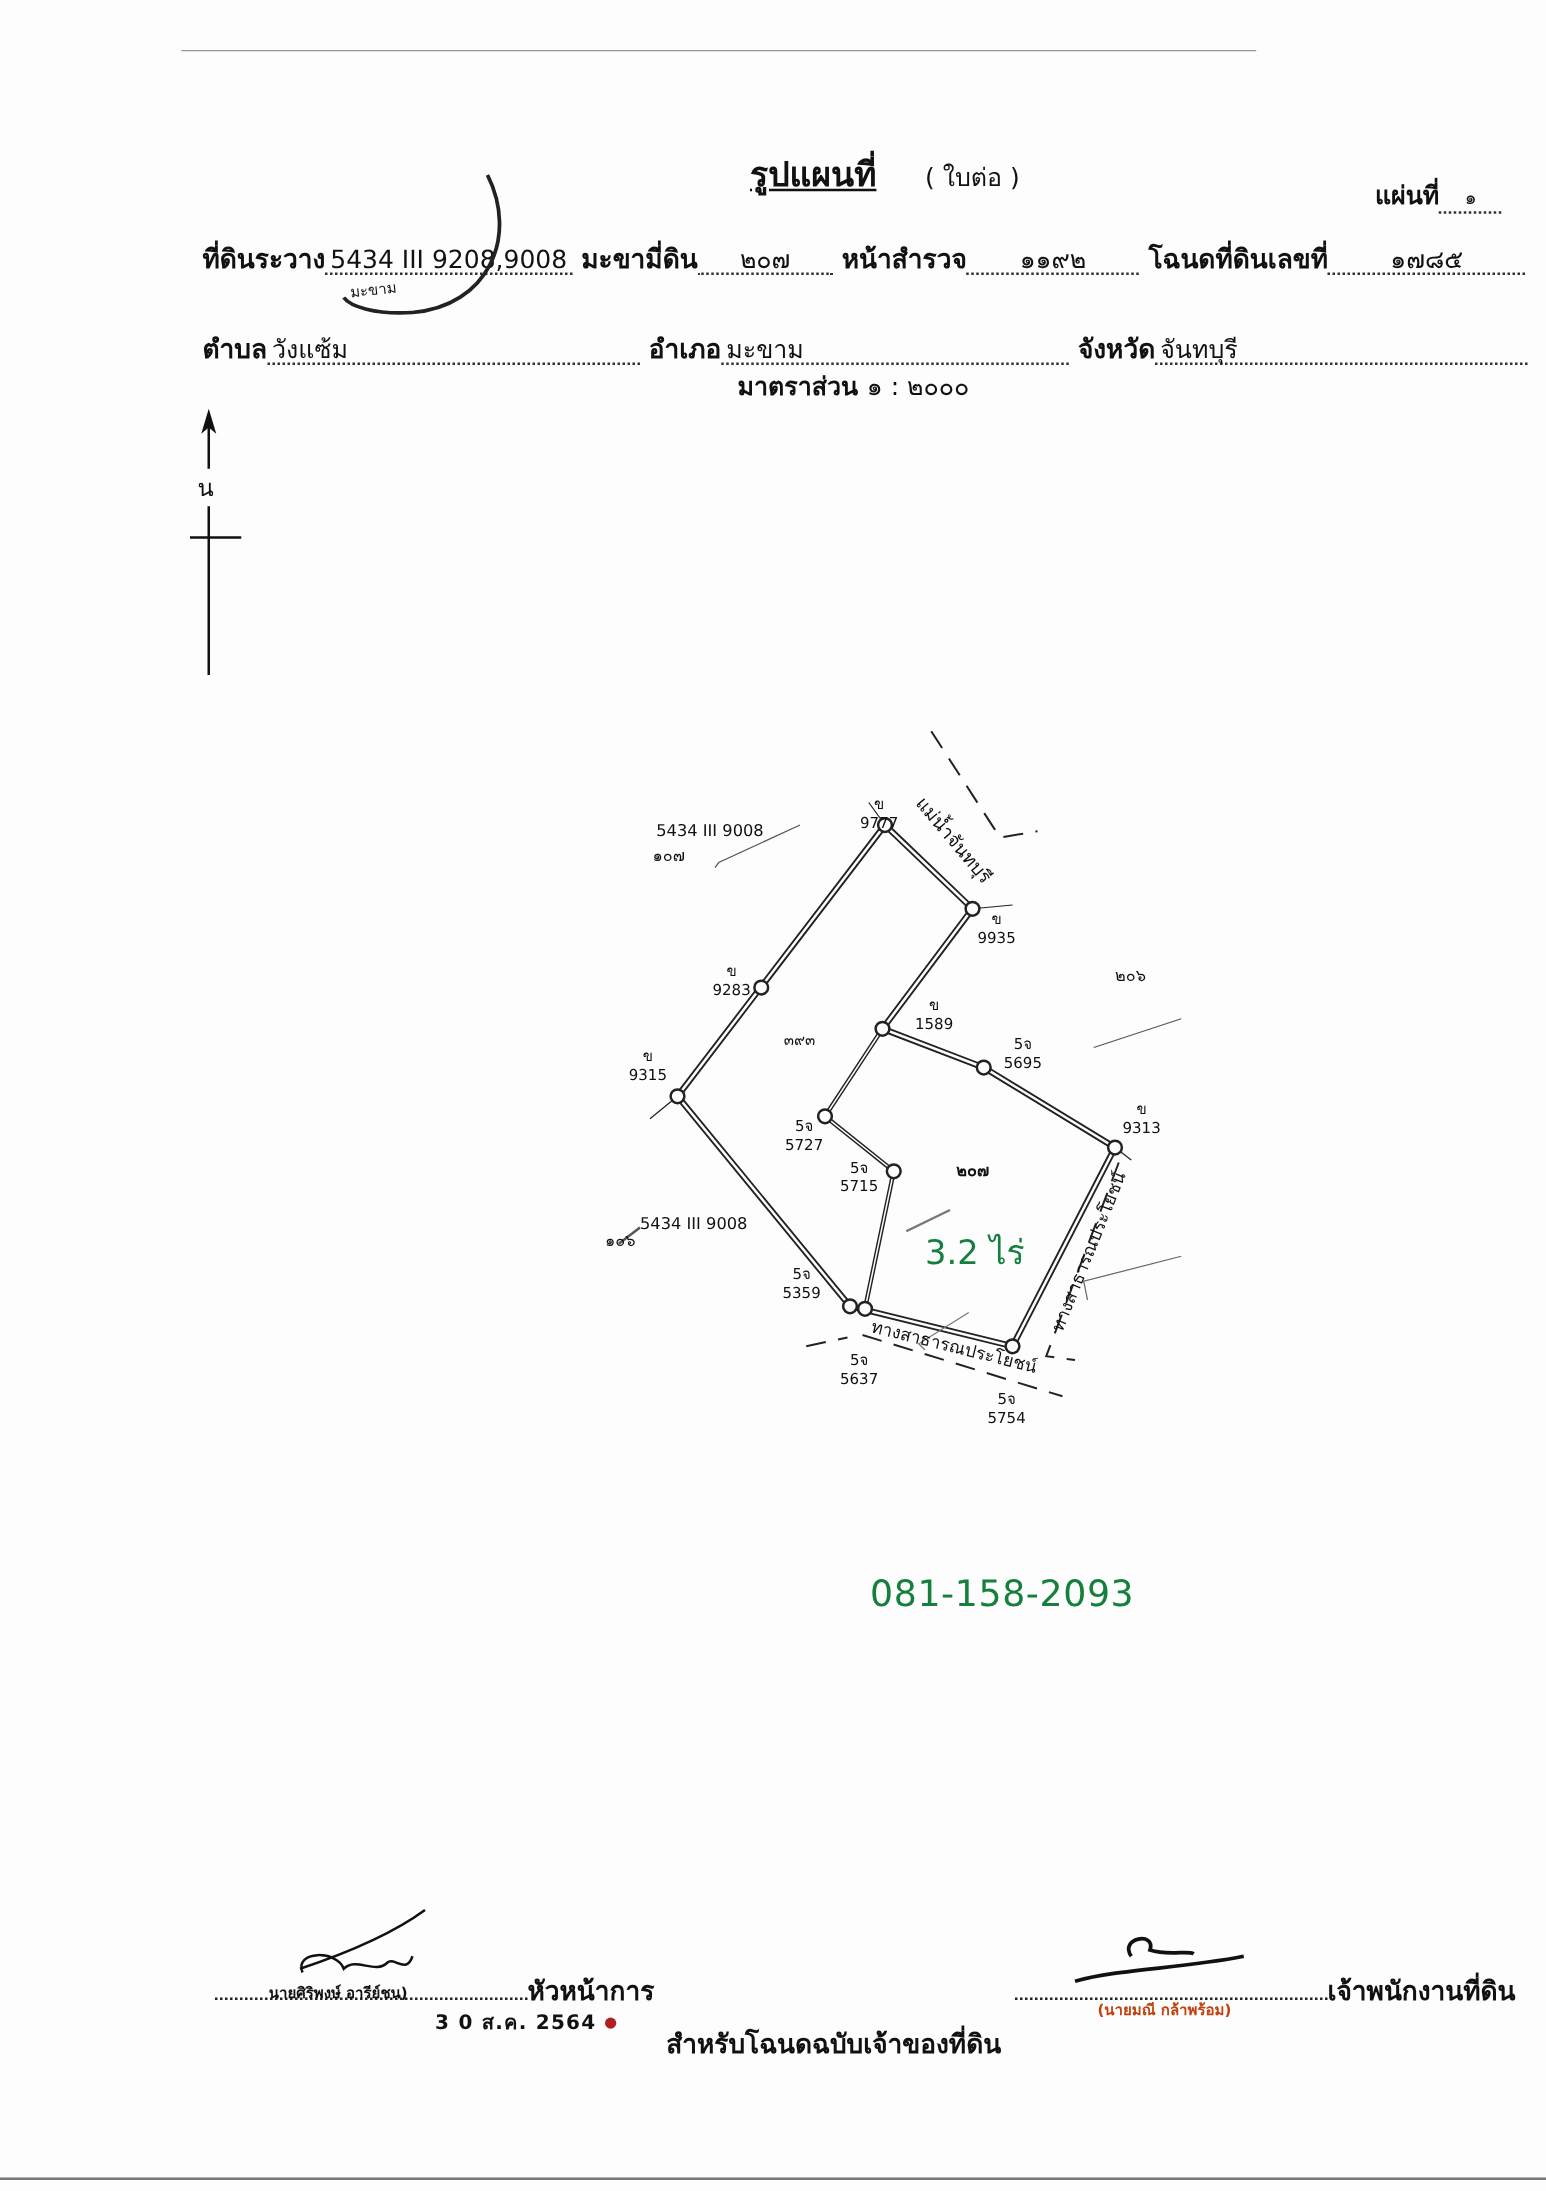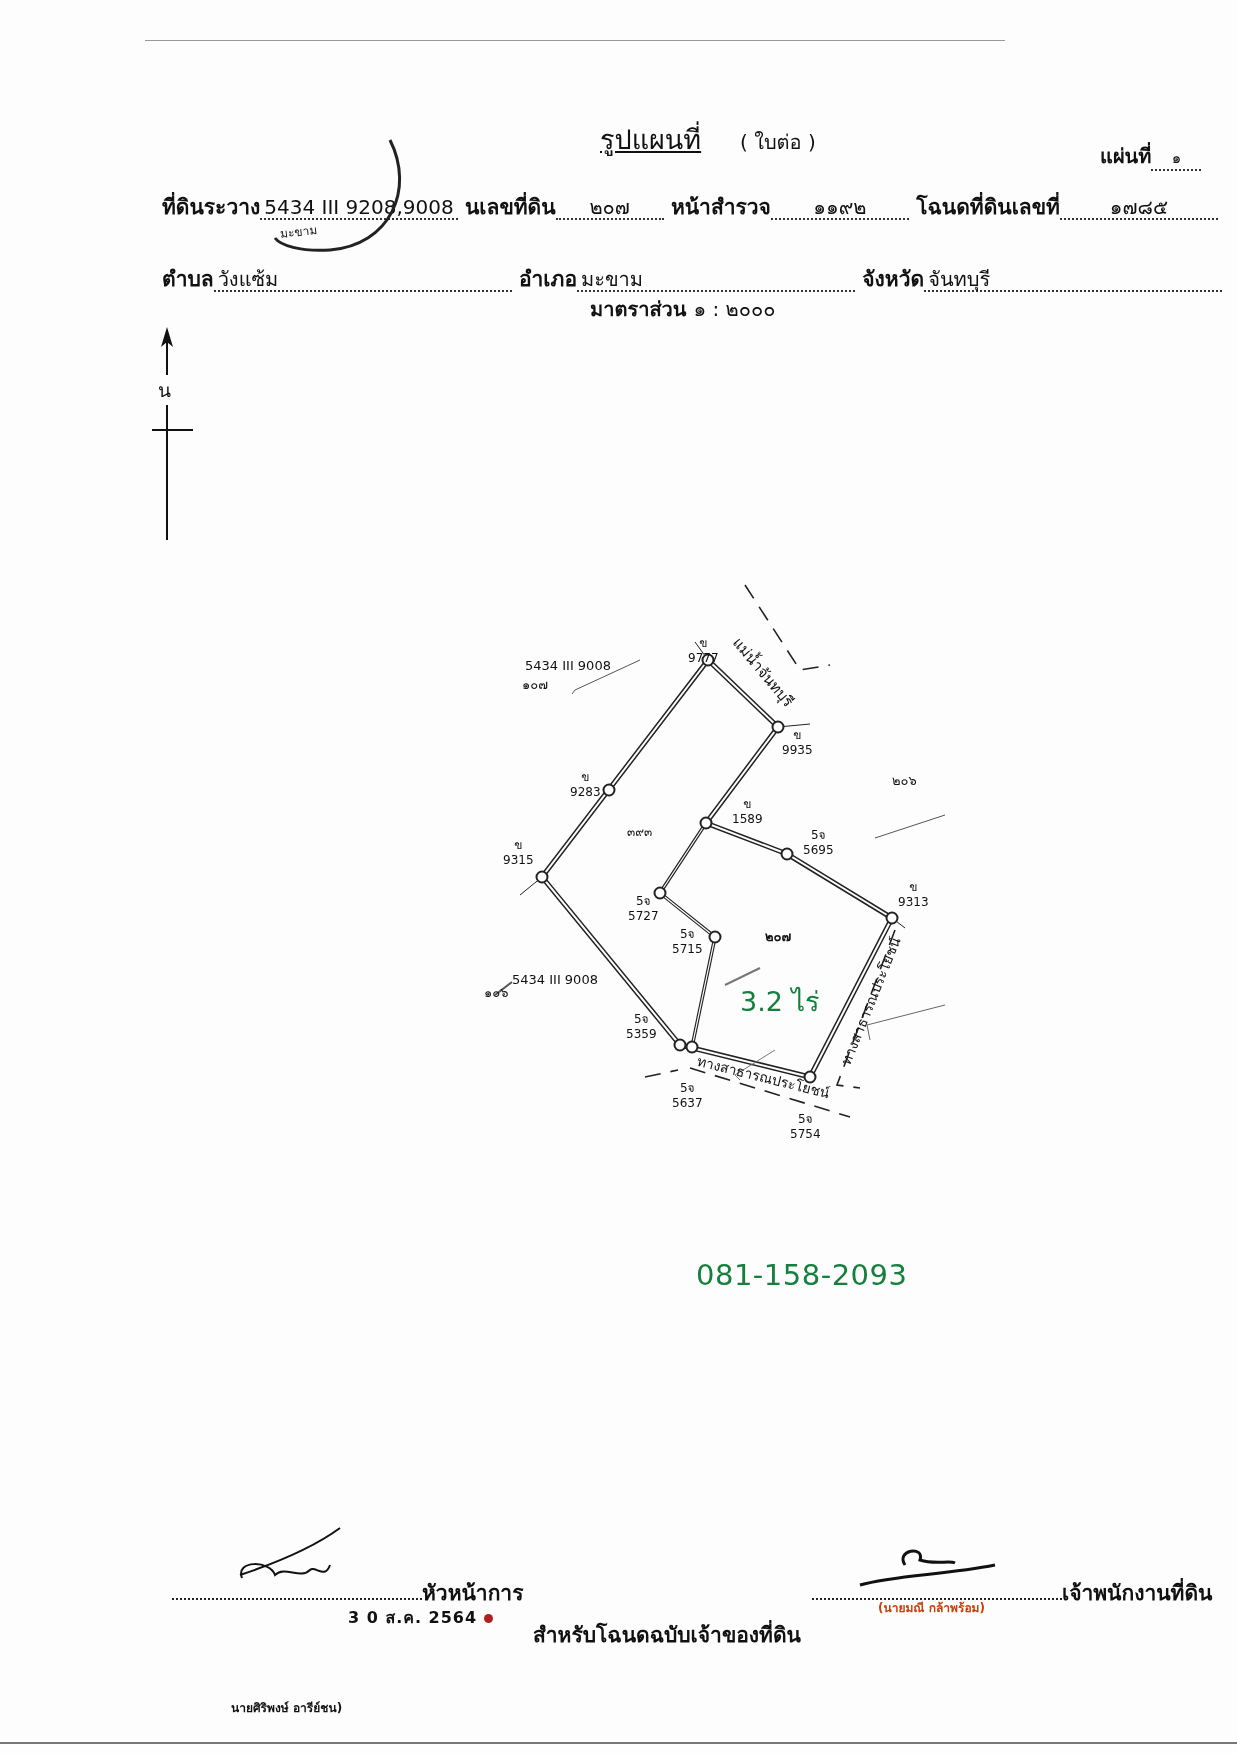--- a/index.html
+++ b/index.html
@@ -1,21 +1,21 @@
 <!DOCTYPE html>
 <html><head>
 <meta charset="utf-8">
 <style>
   html, body { margin:0; padding:0; }
   body { width:1237px; height:1753px; background:#fdfdfd; position:relative; overflow:hidden;
          font-family:"DejaVu Sans", sans-serif; color:#111; }
   .abs { position:absolute; white-space:nowrap; }
   .top-rule { left:145px; top:40px; width:860px; height:1px; background:#999; }
   .bottom-rule { left:0; top:1742px; width:1237px; height:2px; background:#777; }
-  .title { left:600px; top:118px; font-size:27px; font-weight:normal; text-decoration:underline; }
+  .title { left:600px; top:118px; font-size:27px; font-weight:bold; text-decoration:underline; }
   .subtitle { left:740px; top:126px; font-size:20px; }
   .sheet { left:1100px; top:140px; font-size:20px; font-weight:bold; }
   .sheet .val { font-weight:normal; font-size:15px; }
   .row { font-size:21px; font-weight:bold; }
   .fill { font-weight:normal; font-size:20px; display:inline-block; border-bottom:2px dotted #333;
           text-align:center; padding:0 4px; line-height:22px; vertical-align:baseline; }
   .scale { left:590px; top:293px; font-size:20px; font-weight:bold; }
   .scale .n { font-weight:normal; }
   .red { color:#15803d; }
   .area { left:740px; top:980px; font-size:27px; }
@@ -33,21 +33,21 @@
 <div class="abs top-rule"></div>
 
 <div class="abs title">รูปแผนที่</div>
 <div class="abs subtitle">( ใบต่อ )</div>
 <div class="abs sheet">
   <span>แผ่นที่</span><span class="fill val" style="min-width:42px">๑</span>
 </div>
 
 <div class="abs row" style="left:162px; top:190px;">
   <span>ที่ดินระวาง</span><span class="fill" style="min-width:170px">5434 III 9208,9008</span>
-  <span>นเลขที่ดิน</span><span class="fill" style="min-width:100px">๒๐๗</span>
+  <span>มะขามี่ดิน</span><span class="fill" style="min-width:100px">๒๐๗</span>
   <span>หน้าสำรวจ</span><span class="fill" style="min-width:130px">๑๑๙๒</span>
   <span>โฉนดที่ดินเลขที่</span><span class="fill" style="min-width:150px">๑๗๘๕</span>
 </div>
 
 <div class="abs row" style="left:162px; top:246px;margin-top:16px;">
   <span>ตำบล</span><span class="fill" style="min-width:290px; text-align:left">วังแซ้ม</span>
   <span>อำเภอ</span><span class="fill" style="min-width:270px; text-align:left">มะขาม</span>
   <span>จังหวัด</span><span class="fill" style="min-width:290px; text-align:left">จันทบุรี</span>
 </div>
 
@@ -141,21 +141,21 @@
 
 <div class="abs area red">3.2 ไร่</div>
 <div class="abs phone red">081-158-2093</div>
 
 <svg class="abs" style="left:230px; top:1520px;" width="150" height="70">
   <path d="M 110 8 C 80 30, 40 45, 10 55 M 12 58 C 5 40, 40 40, 45 55 C 55 45, 70 60, 80 50 C 85 45, 95 60, 100 45" fill="none" stroke="#111" stroke-width="2"></path>
 </svg>
 <div class="abs sig-line" style="left:172px; top:1576px;">
   <span class="dots" style="width:250px"></span><span>หัวหน้าการ</span>
 </div>
-<div class="abs small" style="left:215px; top:1698px;margin-left:16px;">นายศิริพงษ์ อารีย์ชน)</div>
+<div class="abs small" style="left:215px; top:1584px;">นายศิริพงษ์ อารีย์ชน)</div>
 <div class="abs stamp-date"><span>3 0 ส.ค. 2564</span> <span class="stamp-dot"></span></div>
 
 <svg class="abs" style="left:855px; top:1535px;" width="150" height="60">
   <path d="M 5 50 C 40 40, 90 40, 140 30 M 50 30 C 40 15, 70 10, 65 25 C 80 30, 95 25, 100 28" fill="none" stroke="#111" stroke-width="3"></path>
 </svg>
 <div class="abs sig-line" style="left:812px; top:1576px;">
   <span class="dots" style="width:250px"></span><span>เจ้าพนักงานที่ดิน</span>
 </div>
 <div class="abs small" style="left:878px; top:1598px; color:#c2410c;">(นายมณี กล้าพร้อม)</div>
 

